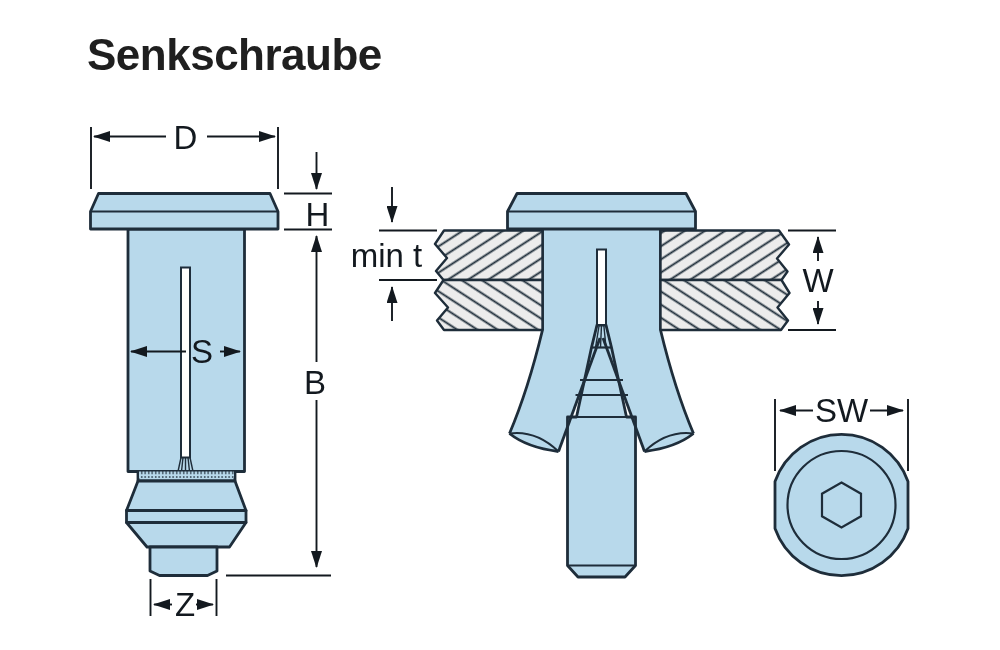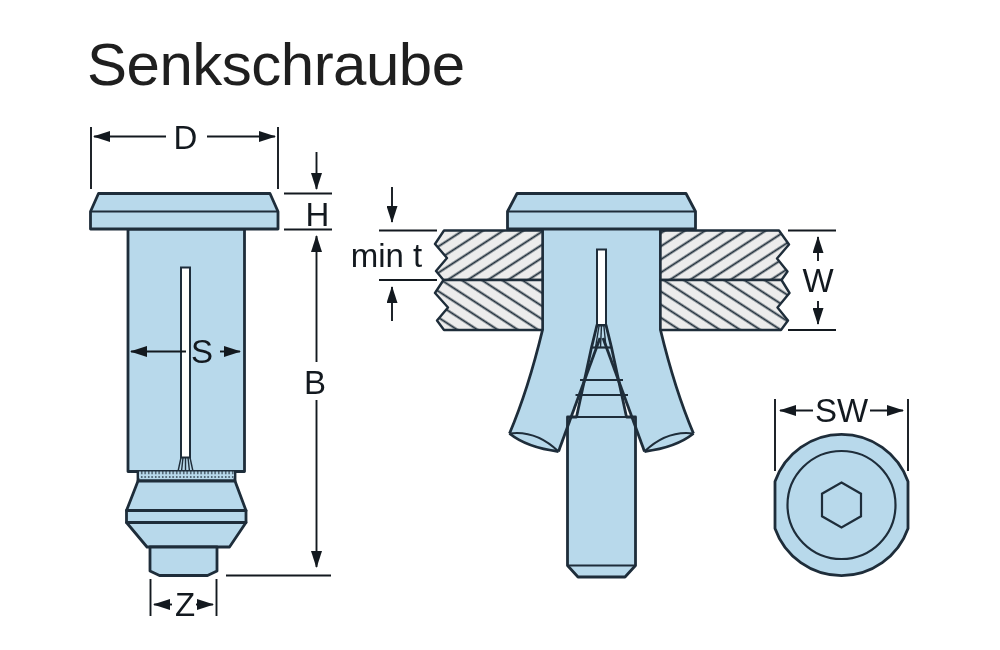--- a/index.html
+++ b/index.html
@@ -1,18 +1,18 @@
 <!DOCTYPE html>
 <html style="--bg: #ffffff; --body: #b8d9eb; --outline: #1e2d3a; --hatch_fill: #ececec; --dim: #13191f; --title_color: #1f1f1f;"><head>
 <meta charset="utf-8">
 <style>
   html,body{margin:0;padding:0;background:#fff;}
   .stage{position:relative;width:1000px;height:650px;background:var(--bg,#fff);overflow:hidden;
          font-family:"Liberation Sans",sans-serif;}
-  .title{position:absolute;left:87px;top:30px;font-size:60px;font-weight:normal;
+  .title{position:absolute;left:87px;top:30px;font-size:44px;font-weight:bold;
          letter-spacing:-0.5px;color:var(--title_color,#1f1f1f);white-space:nowrap;}
   .stage svg{position:absolute;left:0;top:0;}
   .part{fill:var(--body,#b8d9eb);stroke:var(--outline,#1e2d3a);stroke-width:2.8;stroke-linejoin:round;}
   .part-fill{fill:var(--body,#b8d9eb);stroke:none;}
   .edge{fill:none;stroke:var(--outline,#1e2d3a);stroke-width:2.8;stroke-linejoin:round;stroke-linecap:butt;}
   .detail{fill:none;stroke:var(--outline,#1e2d3a);stroke-width:2.2;}
   .thin{fill:none;stroke:var(--outline,#1e2d3a);stroke-width:1.4;}
   .slot{fill:#ffffff;stroke:var(--outline,#1e2d3a);stroke-width:2;}
   .hatchplate{stroke:var(--outline,#1e2d3a);stroke-width:2.4;stroke-linejoin:round;}
   .dim{fill:none;stroke:var(--dim,#13191f);stroke-width:1.9;}

